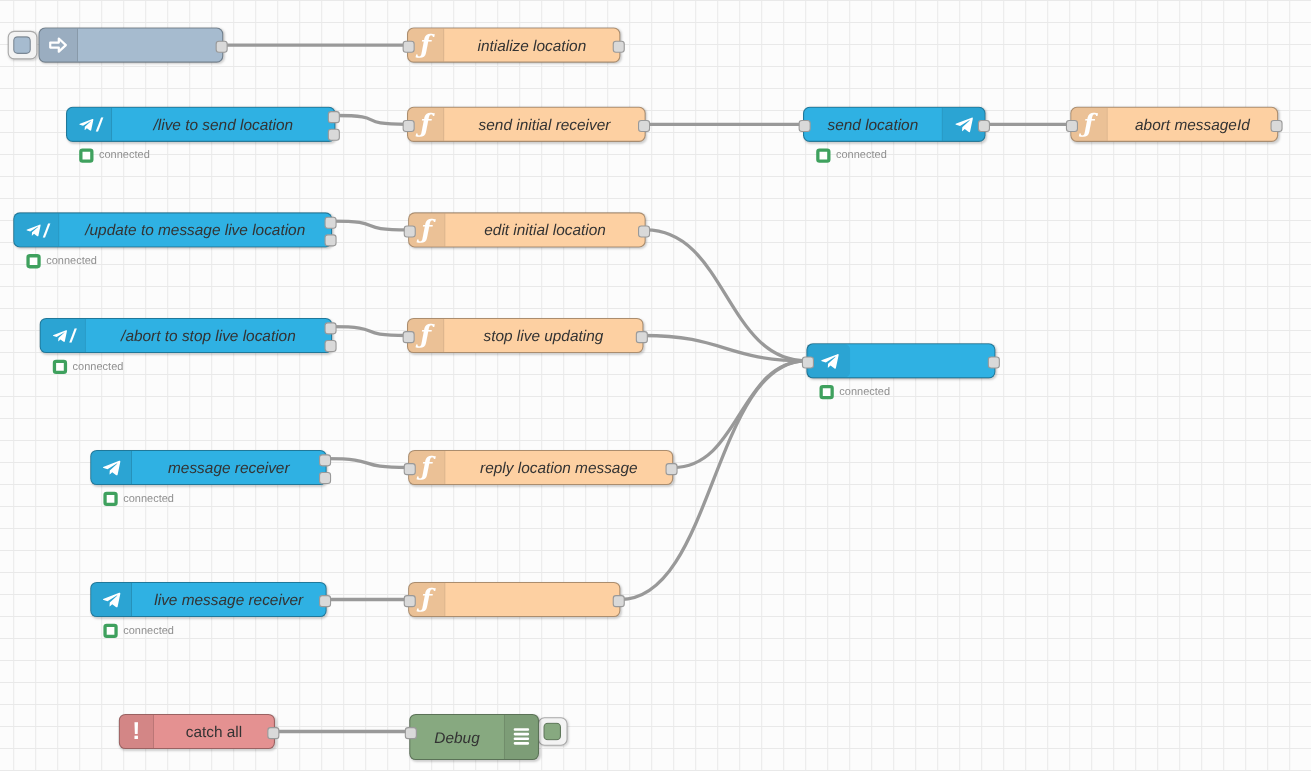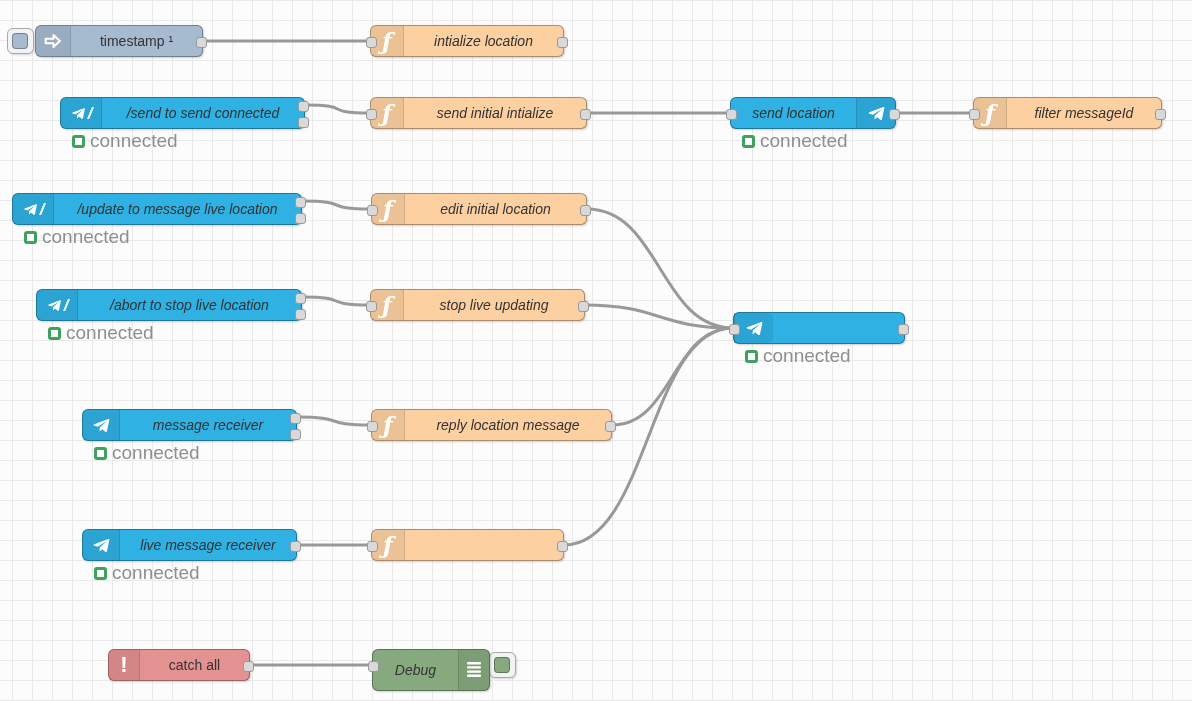--- a/index.html
+++ b/index.html
@@ -28,21 +28,21 @@
     font-size:14px;color:#333;white-space:nowrap;padding:0 6px;overflow:hidden;
   }
   .nlabel.it{font-style:italic;}
   .port{
     position:absolute;width:11px;height:11px;box-sizing:border-box;
     background:#d9d9d9;border:1px solid #999;border-radius:3px;
   }
   .status{position:absolute;display:flex;align-items:center;height:14px;}
   .ring{width:13px;height:13px;box-sizing:border-box;border:3px solid #3fa15e;
         border-radius:3px;background:#fff;flex:0 0 auto;}
-  .stext{font-size:19px;color:#8f8f8f;margin-left:5px;white-space:nowrap;}
+  .stext{font-size:10px;color:#8f8f8f;margin-left:5px;white-space:nowrap;}
   .btn{
     position:absolute;box-sizing:border-box;background:#f3f3f3;
     border:1px solid #a9a9a9;border-radius:6px;
     box-shadow:1px 1px 2px rgba(0,0,0,.15);
   }
   .btn-inner{position:absolute;left:4px;top:4px;width:16px;height:16px;
     border-radius:4px;border:1px solid rgba(0,0,0,.3);box-sizing:border-box;}
   .fglyph{font-family:"DejaVu Serif",serif;font-style:italic;font-weight:bold;
     color:#fff;font-size:23px;line-height:1;margin-top:-2px;}
   .bang{font-weight:900;color:#fff;font-size:22px;line-height:1;}
@@ -69,51 +69,50 @@
     </svg>
 <div class="btn" style="left: 7px; top: 28px; width: 27px; height: 26px;">
       <div class="btn-inner" style="background: rgb(166, 187, 207);"></div>
     </div>
     <div class="node" style="left: 35px; top: 25px; width: 168px; height: 32px; background: rgb(166, 187, 207);">
       <div class="icon-sec left" style="width: 34px;">
         <svg width="22" height="22" viewBox="0 0 24 24">
           <path d="M4 9.5h8.5V5.5L19.5 12l-7 6.5v-4H4z" fill="none" stroke="#fff" stroke-width="2.2" stroke-linejoin="round"></path>
         </svg>
       </div>
-      <span class="nlabel">timestamp ¹</span>
       <div class="port" style="right: -5px; top: 10.5px;"></div>
     </div>
     <div class="node" style="left: 370px; top: 25px; width: 194px; height: 32px; background: rgb(253, 208, 162);">
       <div class="icon-sec left" style="width: 32px;">
         <span class="fglyph">ƒ</span>
       </div>
       <span class="nlabel it">intialize location</span>
       <div class="port" style="left: -5px; top: 10.5px;"></div>
       <div class="port" style="right: -5px; top: 10.5px;"></div>
     </div>
     <div class="node" style="left: 60px; top: 97px; width: 245px; height: 32px; background: rgb(47, 177, 227);">
       <div class="icon-sec left" style="width: 40px;">
         <svg width="17" height="17" viewBox="0 0 24 24">
           <path fill="#fff" d="M9.78 18.65l.28-4.23 7.68-6.92c.34-.31-.07-.46-.52-.19L7.74 13.3 3.64 12c-.88-.25-.89-.86.2-1.3l15.97-6.16c.73-.33 1.43.18 1.15 1.3l-2.72 12.81c-.19.91-.74 1.13-1.5.71L12.6 16.3l-1.99 1.93c-.23.23-.42.42-.83.42z"></path>
         </svg>
         <span class="slash">/</span>
       </div>
-      <span class="nlabel it">/send to send connected</span>
+      <span class="nlabel it">/live to send location</span>
       <div class="port" style="right: -5px; top: 2.5px;"></div>
       <div class="port" style="right: -5px; top: 18.5px;"></div>
     </div>
     <div class="status" style="left: 72px; top: 134px;">
       <div class="ring" style="border-color: rgb(63, 161, 94);"></div>
       <span class="stext">connected</span>
     </div>
     <div class="node" style="left: 370px; top: 97px; width: 217px; height: 32px; background: rgb(253, 208, 162);">
       <div class="icon-sec left" style="width: 32px;">
         <span class="fglyph">ƒ</span>
       </div>
-      <span class="nlabel it">send initial intialize</span>
+      <span class="nlabel it">send initial receiver</span>
       <div class="port" style="left: -5px; top: 10.5px;"></div>
       <div class="port" style="right: -5px; top: 10.5px;"></div>
     </div>
     <div class="node" style="left: 730px; top: 97px; width: 166px; height: 32px; background: rgb(47, 177, 227);">
       <span class="nlabel it">send location</span>
       <div class="icon-sec right" style="width: 38px;">
         <svg width="21" height="21" viewBox="0 0 24 24">
           <path fill="#fff" d="M9.78 18.65l.28-4.23 7.68-6.92c.34-.31-.07-.46-.52-.19L7.74 13.3 3.64 12c-.88-.25-.89-.86.2-1.3l15.97-6.16c.73-.33 1.43.18 1.15 1.3l-2.72 12.81c-.19.91-.74 1.13-1.5.71L12.6 16.3l-1.99 1.93c-.23.23-.42.42-.83.42z"></path>
         </svg>
       </div>
@@ -121,21 +120,21 @@
       <div class="port" style="right: -5px; top: 10.5px;"></div>
     </div>
     <div class="status" style="left: 742px; top: 134px;">
       <div class="ring" style="border-color: rgb(63, 161, 94);"></div>
       <span class="stext">connected</span>
     </div>
     <div class="node" style="left: 973px; top: 97px; width: 189px; height: 32px; background: rgb(253, 208, 162);">
       <div class="icon-sec left" style="width: 32px;">
         <span class="fglyph">ƒ</span>
       </div>
-      <span class="nlabel it">filter messageId</span>
+      <span class="nlabel it">abort messageId</span>
       <div class="port" style="left: -5px; top: 10.5px;"></div>
       <div class="port" style="right: -5px; top: 10.5px;"></div>
     </div>
     <div class="node" style="left: 12px; top: 193px; width: 290px; height: 32px; background: rgb(47, 177, 227);">
       <div class="icon-sec left" style="width: 40px;">
         <svg width="17" height="17" viewBox="0 0 24 24">
           <path fill="#fff" d="M9.78 18.65l.28-4.23 7.68-6.92c.34-.31-.07-.46-.52-.19L7.74 13.3 3.64 12c-.88-.25-.89-.86.2-1.3l15.97-6.16c.73-.33 1.43.18 1.15 1.3l-2.72 12.81c-.19.91-.74 1.13-1.5.71L12.6 16.3l-1.99 1.93c-.23.23-.42.42-.83.42z"></path>
         </svg>
         <span class="slash">/</span>
       </div>

